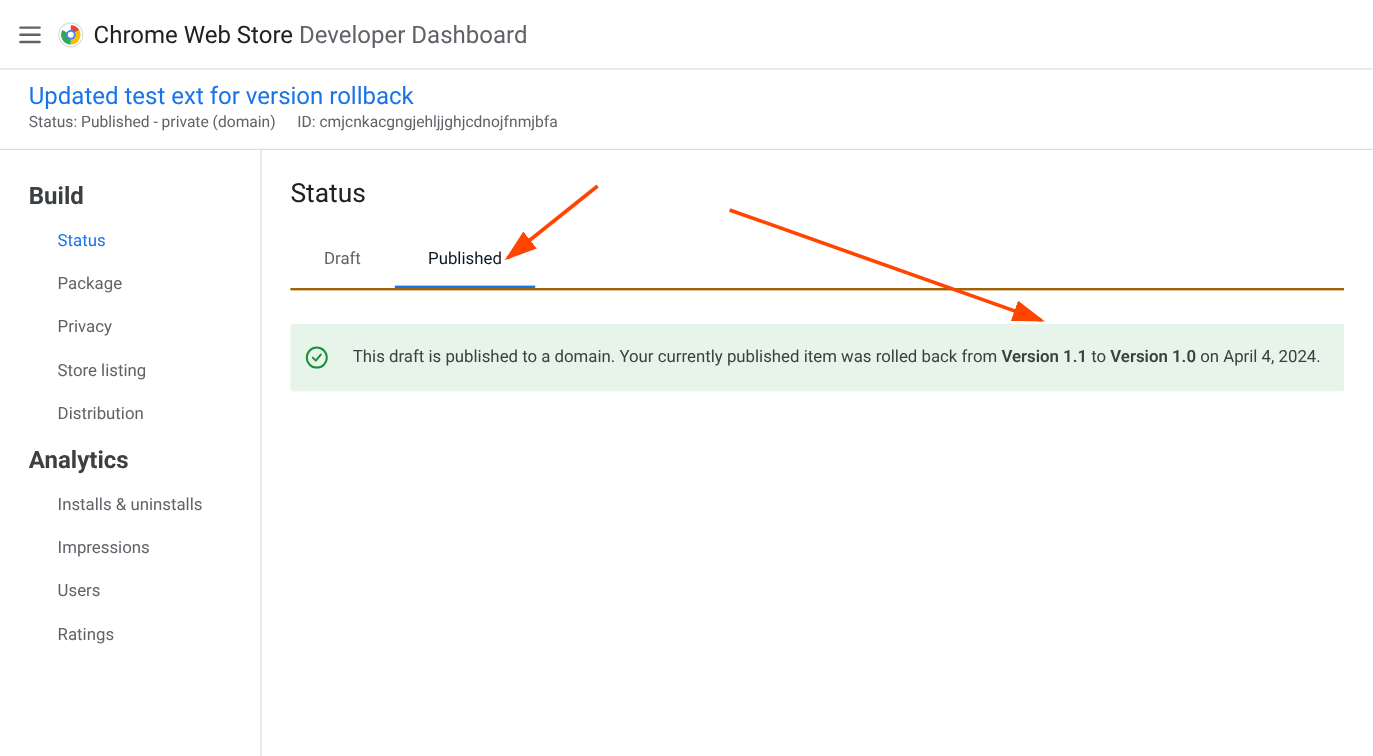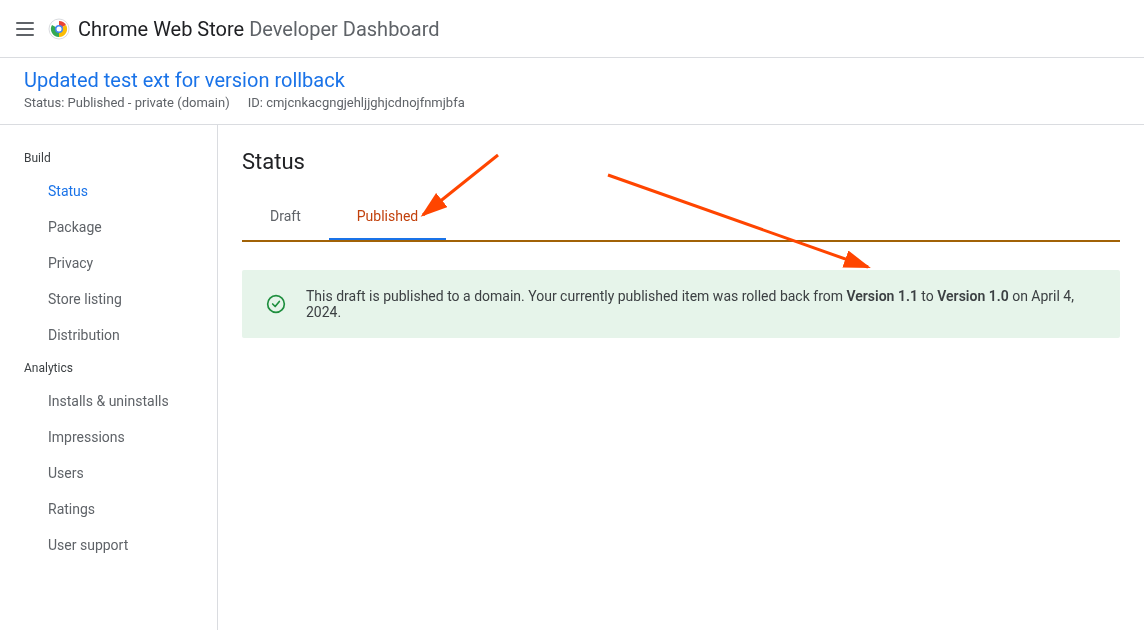--- a/index.html
+++ b/index.html
@@ -11,32 +11,32 @@
     .logo { width: 24px; height: 24px; }
     .header-title { font-size: 20px; font-weight: 400; color: #5f6368; }
     .header-title .strong { color: #202124; }
     
     .subheader { padding: 10px 24px 14px; border-bottom: 1px solid #dadce0; }
     .ext-name { font-size: 20px; color: #1a73e8; font-weight: 400; }
     .ext-meta { font-size: 13px; color: #5f6368; margin-top: 3px; display: flex; gap: 18px; }
     
     .layout { display: flex; }
     .sidebar { width: 218px; border-right: 1px solid #dadce0; padding-top: 18px; min-height: 508px; }
-    .sidebar-section { font-size: 12px; color: #3c4043; font-weight: 400; padding: 8px 24px; }
+    .sidebar-section { font-size: 20px; color: #3c4043; font-weight: 700; padding: 8px 24px; }
     .sidebar-item { font-size: 14px; color: #5f6368; padding: 10px 24px 10px 48px; cursor: pointer; }
     .sidebar-item.active { color: #1a73e8; }
     
     .main { flex: 1; padding: 24px; position: relative; }
     .page-title { font-size: 22px; font-weight: 400; color: #202124; margin-bottom: 20px; }
     
     .tabs { display: flex; border-bottom: 2px solid #a16207; gap: 0; align-items: flex-end; }
     .tab { padding: 14px 28px; font-size: 14px; cursor: pointer; color: #5f6368; border-bottom: 2px solid transparent; }
-    .tab.active { color: #c2410c; border-bottom-color: #1a73e8; }
+    .tab.active { color: #0f172a; border-bottom-color: #1a73e8; }
     
-    .alert { display: flex; align-items: center; gap: 20px; background: #e6f4ea; padding: 18px 24px; margin-top: 28px; border-radius: 2px; }
+    .alert { display: flex; align-items: center; gap: 20px; background: #e6f4ea; padding: 18px 12px; margin-top: 28px; border-radius: 2px; }
     .alert-icon { width: 20px; height: 20px; flex-shrink: 0; }
     .alert-text { font-size: 14px; color: #3c4043; }
     .alert-text b { font-weight: 600; }
     
     .annotation-arrows { position: absolute; top: 0; left: 0; pointer-events: none; }
   </style>
 </head>
 <body>
 
 <div class="header">
@@ -74,21 +74,20 @@
     <div class="sidebar-item">Package</div>
     <div class="sidebar-item">Privacy</div>
     <div class="sidebar-item">Store listing</div>
     <div class="sidebar-item">Distribution</div>
 
     <div class="sidebar-section">Analytics</div>
     <div class="sidebar-item">Installs &amp; uninstalls</div>
     <div class="sidebar-item">Impressions</div>
     <div class="sidebar-item">Users</div>
     <div class="sidebar-item">Ratings</div>
-    <div class="sidebar-item">User support</div>
   </div>
 
   <div class="main">
     <div class="page-title">Status</div>
 
     <div class="tabs">
       <div class="tab">Draft</div>
       <div class="tab active">Published</div>
     </div>
 

